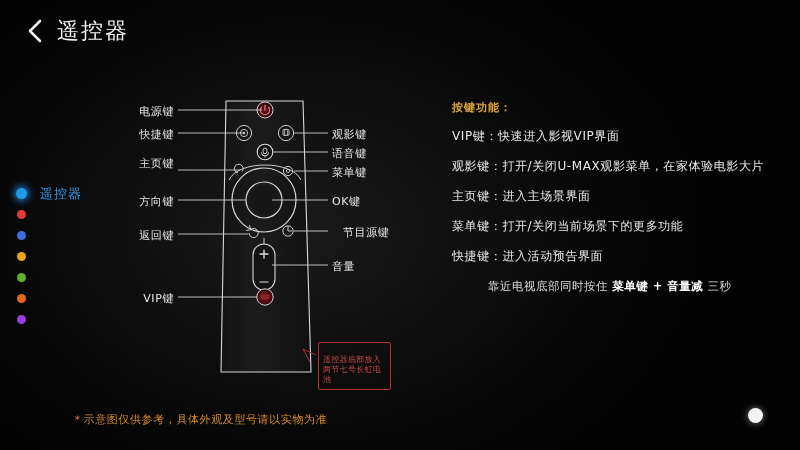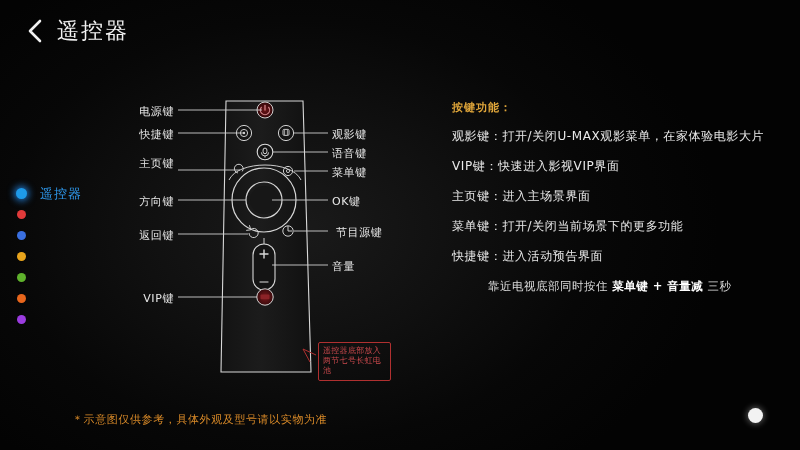--- a/index.html
+++ b/index.html
@@ -30,21 +30,21 @@
   .side-label{margin-left:13px;font-size:13px;color:#2f9bf0;letter-spacing:1px;}
 
   .dlabel{position:absolute;font-size:11px;color:#e8e8e8;letter-spacing:.6px;white-space:nowrap;}
   .dlabel.right{text-align:left;}
   .dlabel.left{text-align:right;}
 
   
   .batt-note{
     position:absolute;left:318px;top:342px;width:64px;
     border:1px solid #b03030;border-radius:2px;
-    padding:3px 3px 4px 4px;
+    padding:12px 3px 4px 4px;
     font-size:8px;line-height:10px;color:#c8484c;letter-spacing:.3px;
   }
 
   
   .panel{position:absolute;left:452px;top:100px;width:340px;}
   .sec-title{font-size:11px;font-weight:bold;color:#e0a63a;letter-spacing:1px;margin:0 0 14px 0;}
   .sec-title.second{margin-top:18px;}
   .sec-line{font-size:12px;color:#e9e9e9;letter-spacing:.6px;margin-bottom:16px;line-height:14px;}
   .pair-line{font-size:11.5px;color:#dcdcdc;letter-spacing:.5px;margin-top:14px;margin-left:36px;}
   .pair-line b{color:#ffffff;font-weight:bold;}
@@ -184,30 +184,30 @@
   <div class="dlabel left" style="left:122px;top:127px;width:52px;">快捷键</div>
   <div class="dlabel left" style="left:122px;top:156px;width:52px;">主页键</div>
   <div class="dlabel left" style="left:122px;top:194px;width:52px;">方向键</div>
   <div class="dlabel left" style="left:122px;top:228px;width:52px;">返回键</div>
   <div class="dlabel left" style="left:122px;top:291px;width:52px;">VIP键</div>
 
   <div class="dlabel right" style="left:332px;top:127px;">观影键</div>
   <div class="dlabel right" style="left:332px;top:146px;">语音键</div>
   <div class="dlabel right" style="left:332px;top:165px;">菜单键</div>
   <div class="dlabel right" style="left:332px;top:194px;">OK键</div>
-  <div class="dlabel right" style="left:336px;top:225px;text-align:right;">节目源键</div>
+  <div class="dlabel right" style="left:343px;top:225px;text-align:right;">节目源键</div>
   <div class="dlabel right" style="left:332px;top:259px;">音量</div>
 
   <div class="batt-note">遥控器底部放入两节七号长虹电池</div>
 
   <div class="panel">
     <div class="sec-title">按键功能：</div>
 
+    <div class="sec-line">VIP键：快速进入影视VIP界面</div>
     <div class="sec-line">观影键：打开/关闭U-MAX观影菜单，在家体验电影大片</div>
-    <div class="sec-line">VIP键：快速进入影视VIP界面</div>
     <div class="sec-line">主页键：进入主场景界面</div>
     <div class="sec-line">菜单键：打开/关闭当前场景下的更多功能</div>
     <div class="sec-line">快捷键：进入活动预告界面</div>
 
 
     <div class="pair-line">
       <span>靠近电视底部同时按住</span>
       <b>菜单键 + 音量减</b>
       <span>三秒</span>
     </div>

